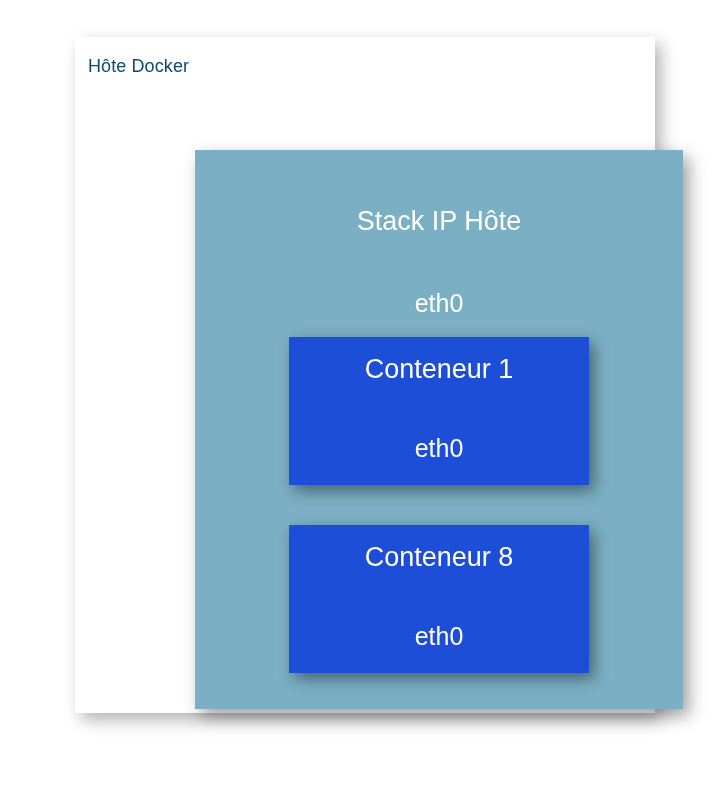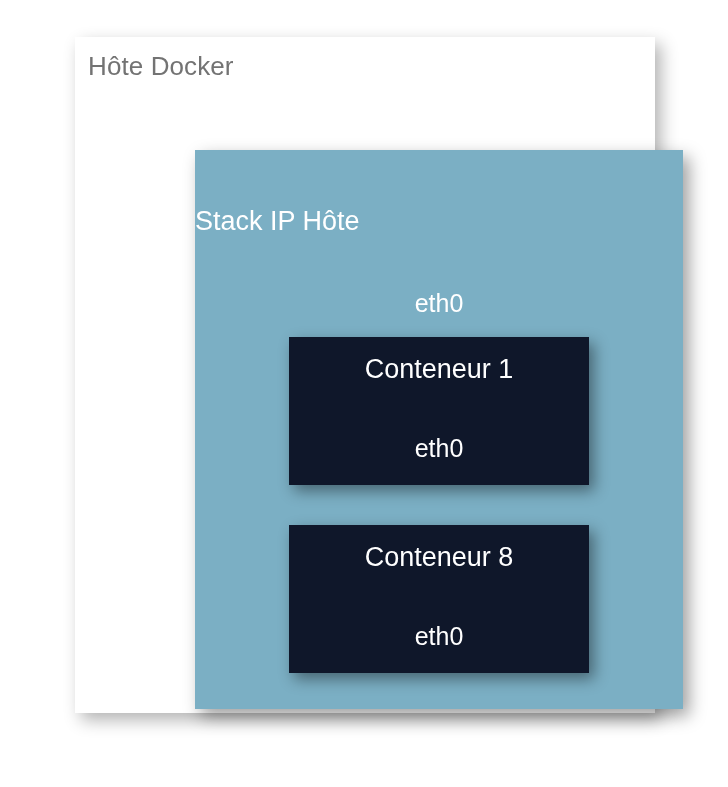--- a/index.html
+++ b/index.html
@@ -29,43 +29,44 @@
     width: 580px;
     height: 676px;
     background: #ffffff;
     box-shadow: 6px 7px 16px rgba(0, 0, 0, 0.30);
   }
 
   .host-title {
     position: absolute;
     left: 13px;
     top: 12px;
-    font-size: 26px;
+    font-size: 18px;
     line-height: 34px;
-    color: #737373;
+    color: #0c4a6e;
     white-space: nowrap;
     letter-spacing: 0.1px;
   }
 
   
   .ip-stack {
     position: absolute;
     left: 120px;
     top: 113px;
     width: 488px;
     height: 559px;
     background: #7bafc4;
     box-shadow: 6px 7px 16px rgba(0, 0, 0, 0.38);
   }
 
   .ip-stack-title {
     position: absolute;
     left: 0;
     right: 0;
     top: 55px;
+    text-align: center;
     font-size: 27px;
     line-height: 33px;
     color: #ffffff;
     white-space: nowrap;
   }
 
   .ip-stack-iface {
     position: absolute;
     left: 0;
     right: 0;
@@ -75,21 +76,21 @@
     line-height: 31px;
     color: #ffffff;
     white-space: nowrap;
   }
 
   
   .container-box {
     position: absolute;
     width: 300px;
     height: 148px;
-    background: #0f172a;
+    background: #1d4ed8;
     box-shadow: 5px 6px 14px rgba(0, 0, 0, 0.42);
   }
 
   .container-box.c1 { left: 94px;  top: 187px; }
   .container-box.c2 { left: 94px;  top: 375px; }
 
   .container-name {
     position: absolute;
     left: 0;
     right: 0;

